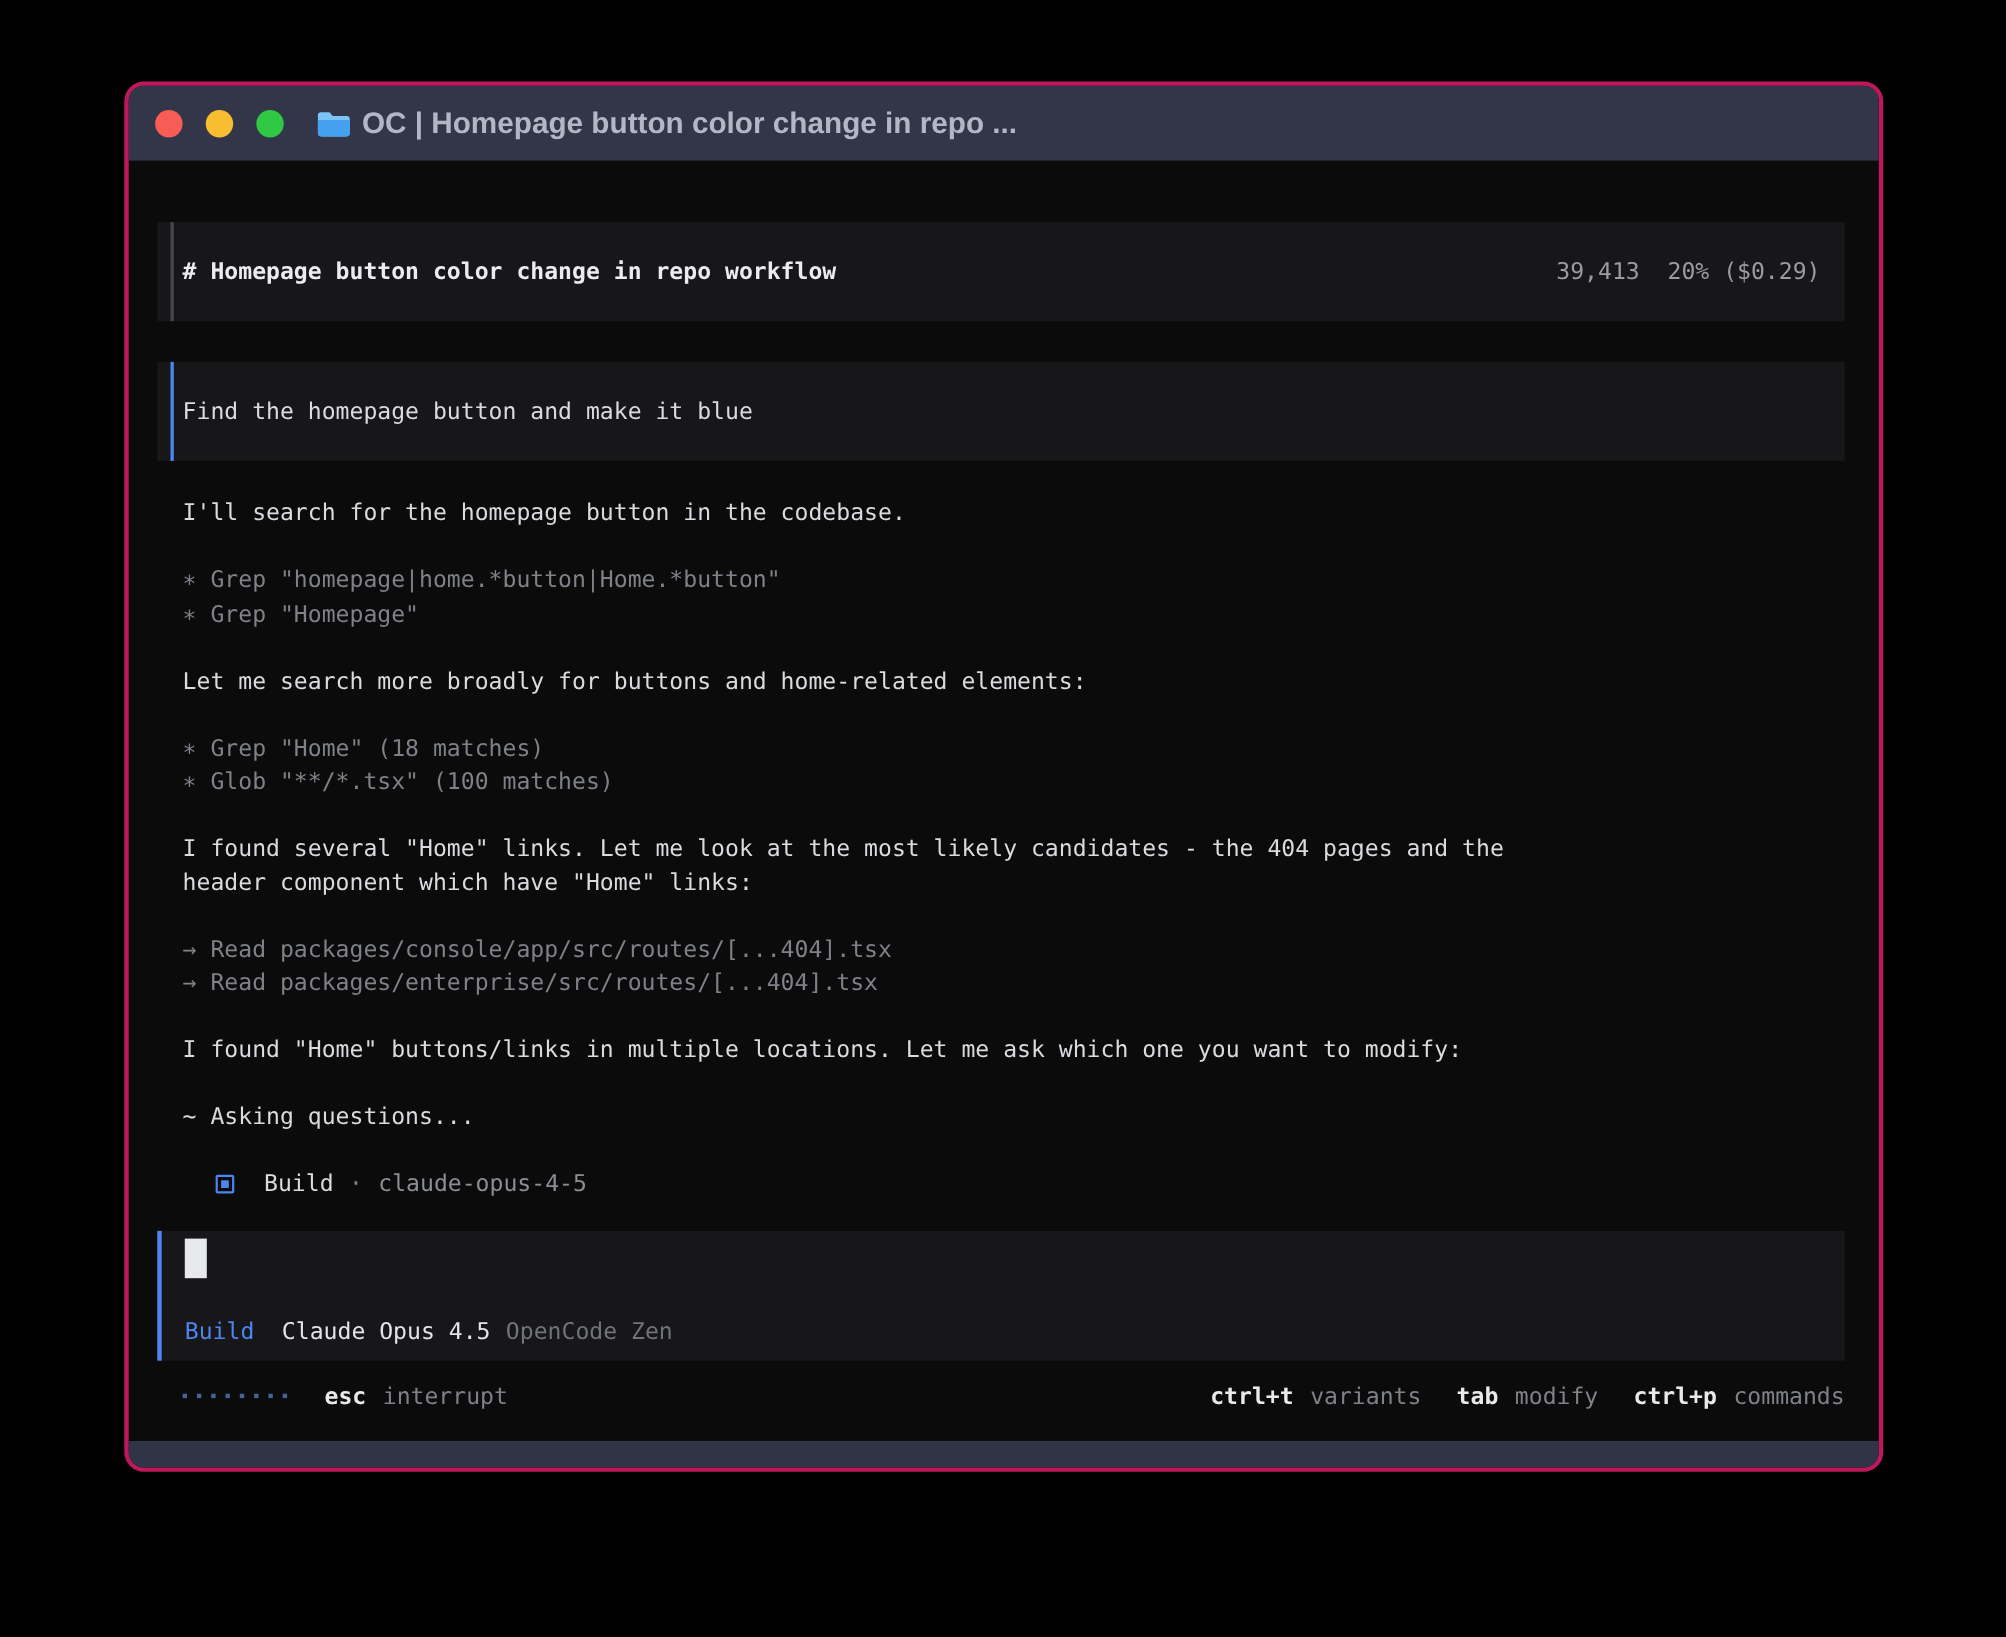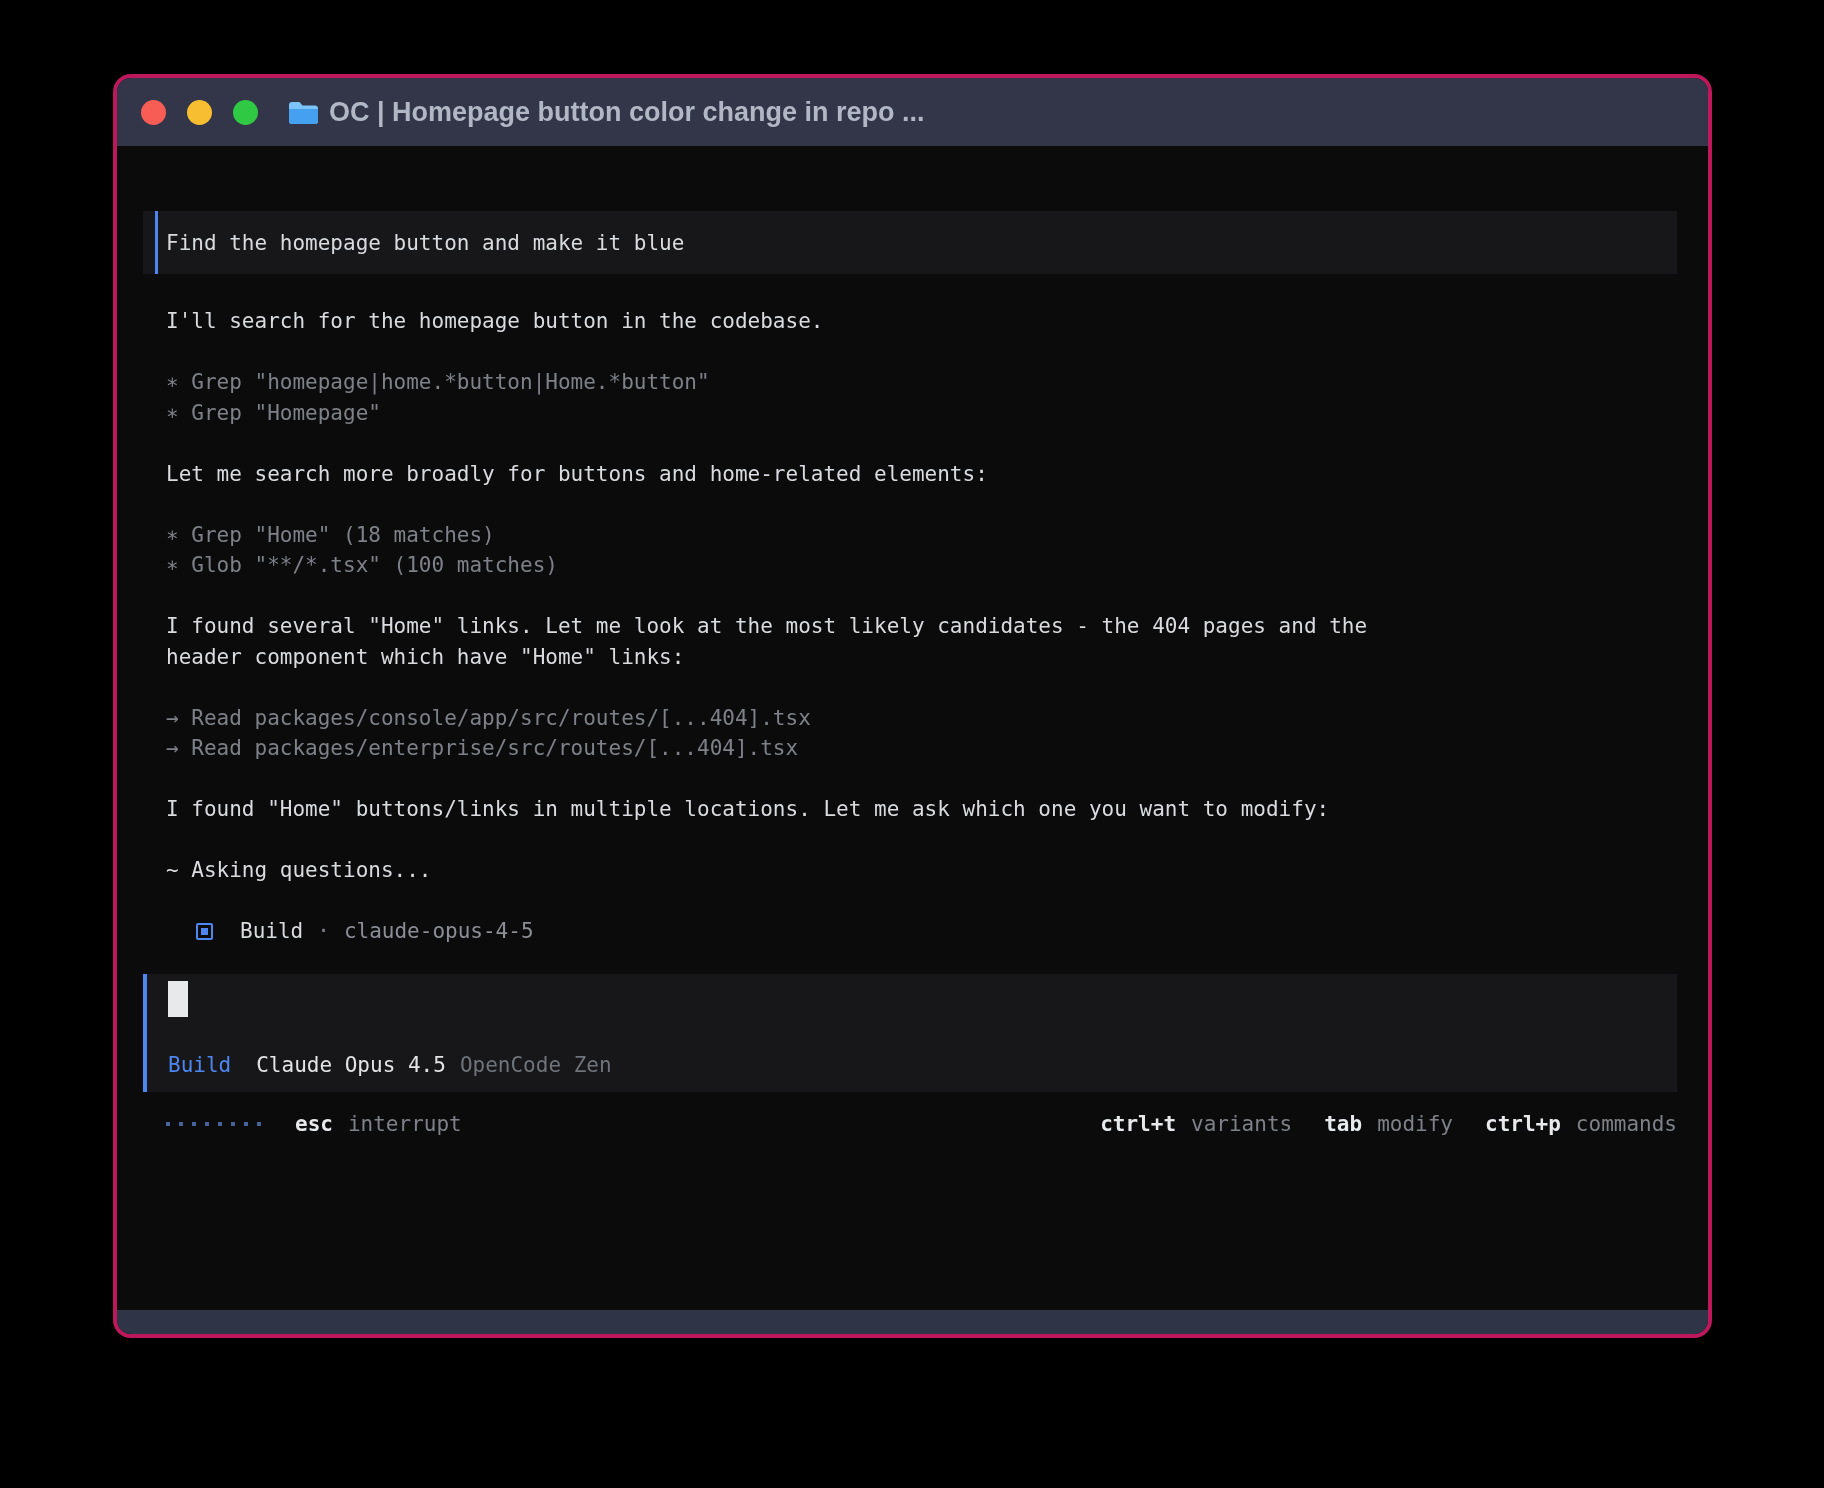--- a/index.html
+++ b/index.html
@@ -36,21 +36,21 @@
   .edge.blue { background:#4e86f0; }
 
   .header-block {
     margin-top:28px; height:90px; display:flex; align-items:center;
     justify-content:space-between; padding:0 22px 0 23px;
   }
   .header-title { font-weight:bold; color:#ececee; white-space:pre; }
   .header-stats { color:#999ca3; white-space:pre; }
 
   .user-block {
-    margin-top:37px; height:63px; display:flex; align-items:center;
+    margin-top:37px; height:90px; display:flex; align-items:center;
     padding:0 22px 0 23px; white-space:pre;
   }
 
   .chat { margin-top:32px; margin-left:23px; }
   .para { line-height:30.5px; }
   .para + .para { margin-top:30.5px; }
   .para .line { white-space:pre; }
   .para.tool { color:#7e8187; }
   .para.text { color:#d9dbde; }
 
@@ -109,20 +109,25 @@
       <svg width="31" height="25" viewBox="0 0 31 25">
         <path d="M1 5 a3 3 0 0 1 3-3 h7.5 l3 3.5 H27 a3 3 0 0 1 3 3 V21 a3 3 0 0 1-3 3 H4 a3 3 0 0 1-3-3 Z" fill="#7cc3f7"></path>
         <path d="M1 9 h29 V21 a3 3 0 0 1-3 3 H4 a3 3 0 0 1-3-3 Z" fill="#45a1f0"></path>
       </svg>
     </span>
     <span class="win-title">OC | Homepage button color change in repo ...</span>
   </div>
 
   <div class="content">
 
+    <div class="block header-block">
+      <span class="edge gray"></span>
+      <span class="header-title"># Homepage button color change in repo workflow</span>
+      <span class="header-stats">39,413  20% ($0.29)</span>
+    </div>
 
     <div class="block user-block">
       <span class="edge blue"></span>
       <span>Find the homepage button and make it blue</span>
     </div>
 
     <div class="chat" id="chat">
         <div class="para text">
           <div class="line">I'll search for the homepage button in the codebase.</div>
         </div>

